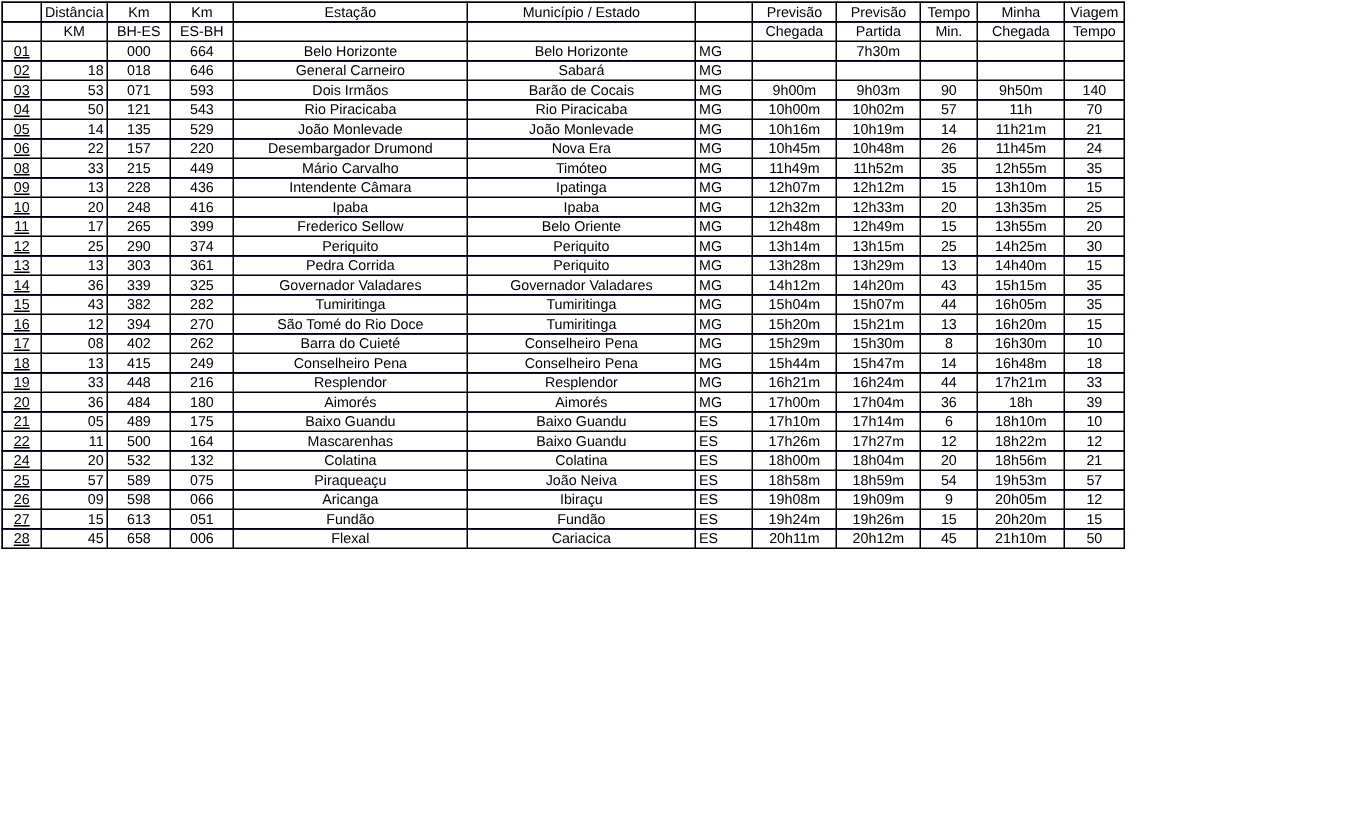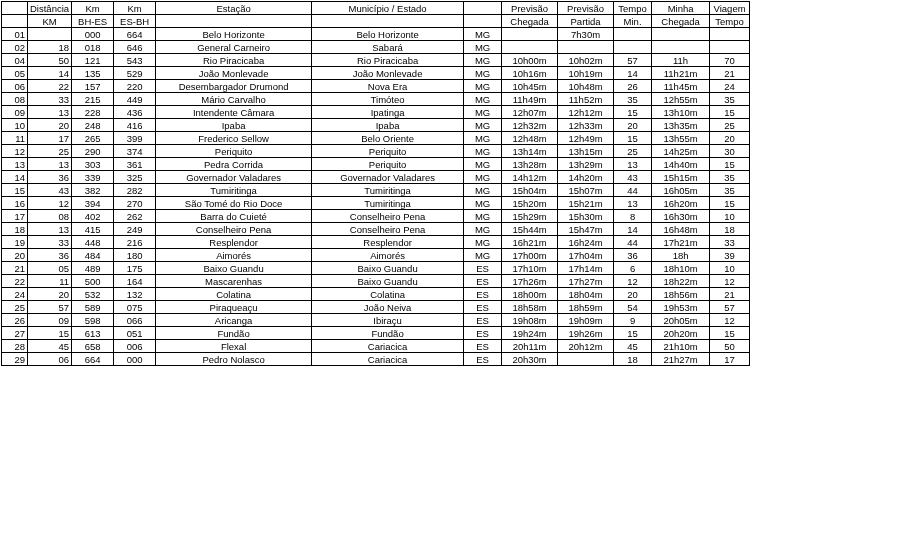--- a/index.html
+++ b/index.html
@@ -51,27 +51,27 @@
   col.c-est    { width: 156px; }
   col.c-mun    { width: 152px; }
   col.c-uf     { width: 38px; }
   col.c-pcheg  { width: 56px; }
   col.c-ppart  { width: 56px; }
   col.c-tmin   { width: 38px; }
   col.c-mcheg  { width: 58px; }
   col.c-tviag  { width: 40px; }
 
   
-  .col-num   { text-align: right; padding-left: 4px; }
+  .col-num   { text-align: center; padding-left: 4px; text-decoration: underline; }
   .col-dist  { text-align: right; padding-right: 8px; }
   .col-bhes  { text-align: center; }
   .col-esbh  { text-align: center; }
   .col-est   { text-align: center; }
   .col-mun   { text-align: center; }
-  .col-uf    { text-align: center; }
+  .col-uf    { text-align: left; }
   .col-pcheg { text-align: center; }
   .col-ppart { text-align: center; }
   .col-tmin  { text-align: center; }
   .col-mcheg { text-align: center; }
   .col-tviag { text-align: center; }
 
   
   .no-left  { border-left: none; }
   .no-right { border-right: none; }
   tbody tr > td { border-top: 1px solid #000; border-bottom: none; }
@@ -147,20 +147,34 @@
         <td class="col-esbh">646</td>
         <td class="col-est">General Carneiro</td>
         <td class="col-mun no-right">Sabará</td>
         <td class="col-uf no-left">MG</td>
         <td class="col-pcheg">&nbsp;</td>
         <td class="col-ppart">&nbsp;</td>
         <td class="col-tmin no-right">&nbsp;</td>
         <td class="col-mcheg no-left">&nbsp;</td>
         <td class="col-tviag">&nbsp;</td>
       </tr>
+      <tr class="last">
+        <td class="col-num">03</td>
+        <td class="col-dist">53</td>
+        <td class="col-bhes">071</td>
+        <td class="col-esbh">593</td>
+        <td class="col-est">Dois Irmãos</td>
+        <td class="col-mun no-right">Barão de Cocais</td>
+        <td class="col-uf no-left">MG</td>
+        <td class="col-pcheg">9h00m</td>
+        <td class="col-ppart">9h03m</td>
+        <td class="col-tmin no-right">90</td>
+        <td class="col-mcheg no-left">9h50m</td>
+        <td class="col-tviag">140</td>
+      </tr>
       <tr>
         <td class="col-num">04</td>
         <td class="col-dist">50</td>
         <td class="col-bhes">121</td>
         <td class="col-esbh">543</td>
         <td class="col-est">Rio Piracicaba</td>
         <td class="col-mun no-right">Rio Piracicaba</td>
         <td class="col-uf no-left">MG</td>
         <td class="col-pcheg">10h00m</td>
         <td class="col-ppart">10h02m</td>
@@ -469,28 +483,14 @@
         <td class="col-esbh">006</td>
         <td class="col-est">Flexal</td>
         <td class="col-mun no-right">Cariacica</td>
         <td class="col-uf no-left">ES</td>
         <td class="col-pcheg">20h11m</td>
         <td class="col-ppart">20h12m</td>
         <td class="col-tmin no-right">45</td>
         <td class="col-mcheg no-left">21h10m</td>
         <td class="col-tviag">50</td>
       </tr>
-      <tr class="last">
-        <td class="col-num">29</td>
-        <td class="col-dist">06</td>
-        <td class="col-bhes">664</td>
-        <td class="col-esbh">000</td>
-        <td class="col-est">Pedro Nolasco</td>
-        <td class="col-mun no-right">Cariacica</td>
-        <td class="col-uf no-left">ES</td>
-        <td class="col-pcheg">20h30m</td>
-        <td class="col-ppart">&nbsp;</td>
-        <td class="col-tmin no-right">18</td>
-        <td class="col-mcheg no-left">21h27m</td>
-        <td class="col-tviag">17</td>
-      </tr>
     </tbody>
 </table>
 
 </body></html>

